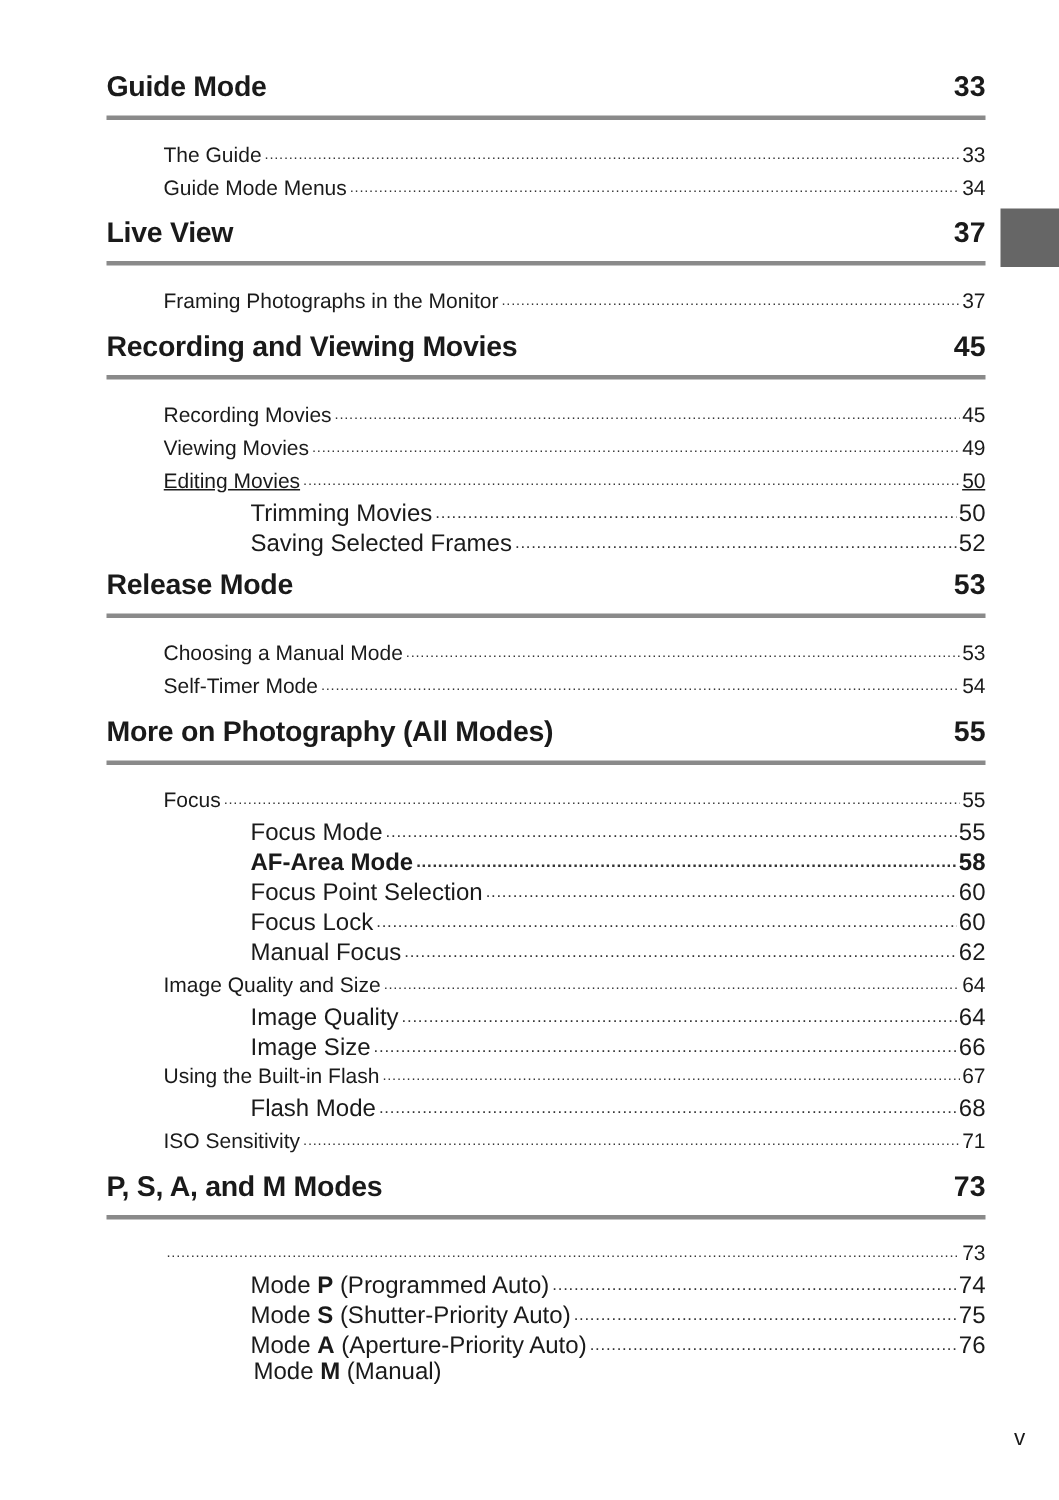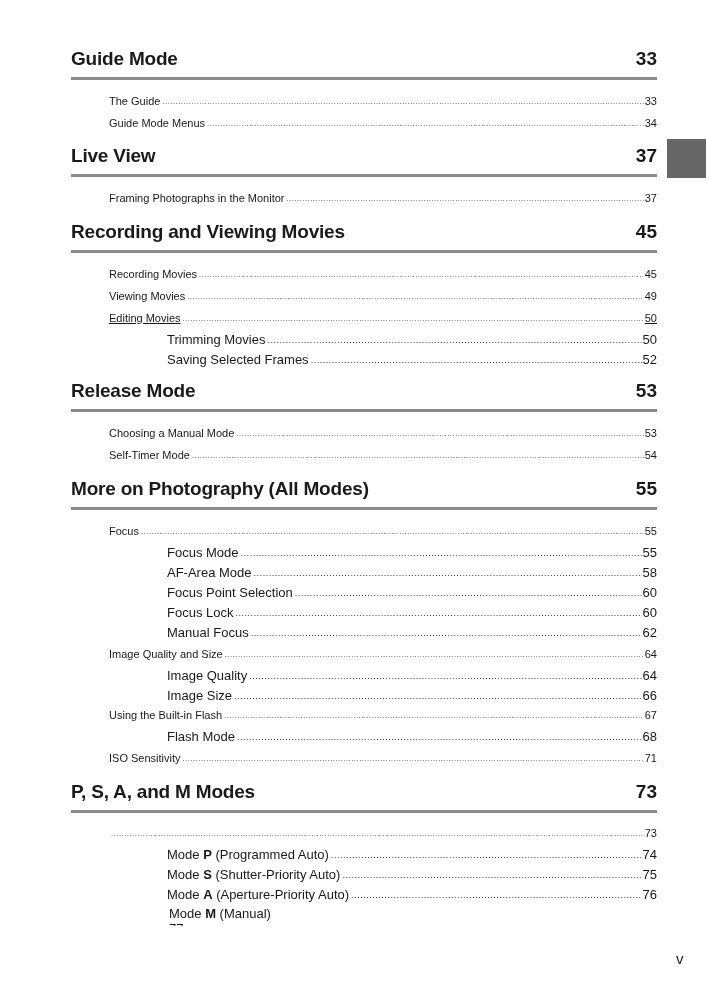--- a/index.html
+++ b/index.html
@@ -3,22 +3,22 @@
 <meta charset="utf-8">
 <style>
   html, body { margin: 0; padding: 0; background: #ffffff; }
   body { width: 706px; height: 1000px; position: relative; overflow: hidden;
          font-family: "Liberation Sans", sans-serif; color: #1a1a1a; }
   .chapter { position: absolute; left: 71px; width: 586px; height: 30px; }
   .chapter .ch-title { position: absolute; left: 0; bottom: 6px; font-weight: bold; font-size: 19px; letter-spacing: -0.2px; }
   .chapter .ch-page { position: absolute; right: 0; bottom: 6px; font-weight: bold; font-size: 19px; }
   .chapter .ch-rule { position: absolute; left: 0; right: 0; bottom: -4px; height: 3px; background: #8a8a8a; }
   .entry { position: absolute; display: flex; align-items: baseline; right: 49px; height: 20px; white-space: nowrap; overflow: hidden; }
-  .entry.l1 { left: 109px; font-size: 11px; }
-  .entry.l2 { left: 167px; font-size: 13px; }
+  .entry.l1 { left: 109px; font-size: 14px; }
+  .entry.l2 { left: 167px; font-size: 16px; }
   .entry .e-label { flex: 0 0 auto; }
   .entry .e-label b { font-weight: bold; }
   .entry .e-dots { flex: 1 1 auto; overflow: hidden; margin: 0 1px 0 2px; position: relative; height: 1em; }
   .entry .e-dots::after { content: "........................................................................................................................................................................................................................................................................"; position: absolute; left: 0; bottom: -1px; letter-spacing: 0.5px; font-size: 0.7em; color: #333; }
   .entry .e-page { flex: 0 0 auto; }
   .thumb-tab { position: absolute; left: 667px; top: 139px; width: 39px; height: 39px; background: #666666; }
   .folio { position: absolute; left: 676px; top: 950px; font-size: 15px; }
 </style>
 </head>
 <body>
@@ -105,21 +105,21 @@
 <div class="entry l1" style="top:524px;">
   <span class="e-label">Focus</span>
     <span class="e-dots"></span>
     <span class="e-page">55</span>
 </div>
 <div class="entry l2" style="top:544px;">
   <span class="e-label">Focus Mode</span>
     <span class="e-dots"></span>
     <span class="e-page">55</span>
 </div>
-<div class="entry l2" style="top:564px;">
+<div class="entry l2" style="top:564px;font-weight:bold;">
   <span class="e-label">AF-Area Mode</span>
     <span class="e-dots"></span>
     <span class="e-page">58</span>
 </div>
 <div class="entry l2" style="top:584px;">
   <span class="e-label">Focus Point Selection</span>
     <span class="e-dots"></span>
     <span class="e-page">60</span>
 </div>
 <div class="entry l2" style="top:604px;text-align:right;">

